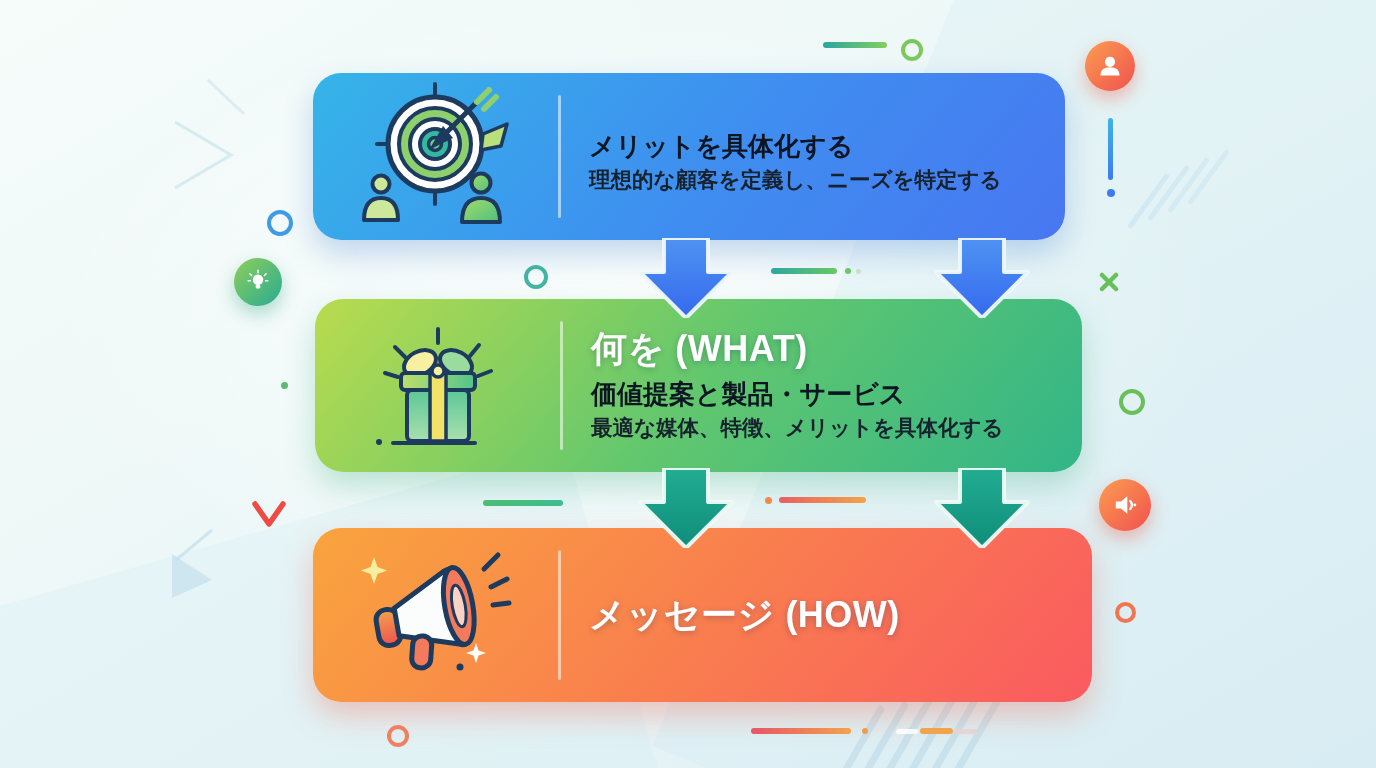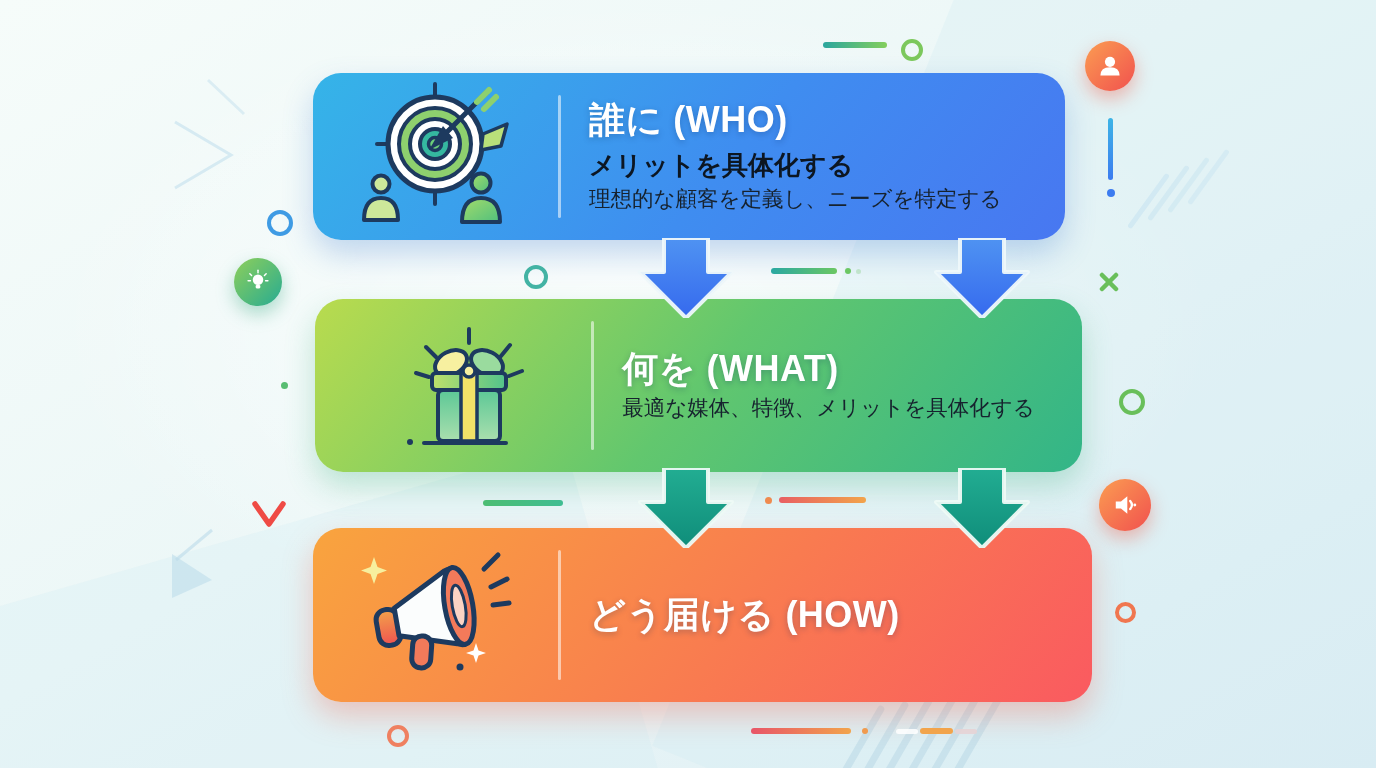--- a/index.html
+++ b/index.html
@@ -13,31 +13,31 @@
   .band{position:absolute;background:rgba(202,230,240,0.22);}
   .band1{left:840px;top:-220px;width:760px;height:1150px;transform:rotate(22deg);}
   .band2{left:-260px;top:560px;width:900px;height:420px;transform:rotate(-16deg);background:rgba(208,234,242,0.25);}
   
   .card{position:absolute;border-radius:28px;display:flex;align-items:center;}
   .card-who{left:313px;top:73px;width:752px;height:167px;
     background:linear-gradient(130deg,#35b4e8 0%,#3f8df0 55%,#4877f1 100%);
     box-shadow:0 14px 30px rgba(70,130,210,0.30);}
   .card-what{left:315px;top:299px;width:767px;height:173px;
     background:linear-gradient(130deg,#b9db4e 0%,#62c76e 50%,#32b588 100%);
-    box-shadow:0 14px 30px rgba(70,180,130,0.32);justify-content:center;}
+    box-shadow:0 14px 30px rgba(70,180,130,0.32);}
   .card-how{left:313px;top:528px;width:779px;height:174px;
     background:linear-gradient(130deg,#f9a43e 0%,#f97b50 55%,#fa5a60 100%);
     box-shadow:0 14px 30px rgba(240,110,90,0.35);}
   .card .iconzone{width:245px;flex:0 0 245px;display:flex;align-items:center;justify-content:center;}
   .card .divider{width:3px;border-radius:2px;background:rgba(255,255,255,0.55);align-self:stretch;margin:22px 0;}
   .card .textzone{padding-left:28px;padding-right:16px;}
   .card .title{font-size:36px;font-weight:700;color:#ffffff;line-height:1.05;letter-spacing:0.5px;
     text-shadow:0 2px 6px rgba(10,40,90,0.28);}
   .card .subtitle{font-size:26px;font-weight:700;color:#0c1622;margin-top:13px;line-height:1.05;}
-  .card .desc{font-size:21.5px;font-weight:400;color:#16222e;margin-top:9px;line-height:1.1;}
+  .card .desc{font-size:21.5px;font-weight:700;color:#16222e;margin-top:9px;line-height:1.1;}
   
   .blockarrow{position:absolute;width:100px;height:80px;}
   
   .ring{position:absolute;border-radius:50%;background:transparent;}
   .dot{position:absolute;border-radius:50%;}
   .hline{position:absolute;border-radius:3px;}
   .badge{position:absolute;border-radius:50%;display:flex;align-items:center;justify-content:center;}
   .badge-orange{background:linear-gradient(135deg,#fb9d52 0%,#f1514e 100%);box-shadow:0 8px 18px rgba(241,90,70,0.40);}
   .badge-green{background:linear-gradient(135deg,#8ecf5a 0%,#27ab92 100%);box-shadow:0 8px 18px rgba(60,170,130,0.40);}
   .stripe{position:absolute;border-radius:4px;background:rgba(182,214,228,0.50);}
@@ -109,21 +109,20 @@
 
         <circle cx="24" cy="102" r="8.5" fill="#cde89a" stroke="#1d3a5f" stroke-width="4"></circle>
         <path d="M7,138 Q7,116 24,116 Q41,116 41,138 Z" fill="#cde89a" stroke="#1d3a5f" stroke-width="4" stroke-linejoin="round"></path>
 
         <circle cx="124" cy="101" r="9.5" fill="url(#gpers)" stroke="#1d3a5f" stroke-width="4"></circle>
         <path d="M105,140 Q105,116 124,116 Q143,116 143,140 Z" fill="url(#gpers)" stroke="#1d3a5f" stroke-width="4" stroke-linejoin="round"></path>
       </svg>
     </div>
     <div class="divider"></div>
     <div class="textzone">
-      <div class="title">誰に (WHO)</div>
       <div class="subtitle">メリットを具体化する</div>
       <div class="desc">理想的な顧客を定義し、ニーズを特定する</div>
     </div>
   </div>
 
   <div class="card card-what">
     <div class="iconzone">
       <svg width="150" height="150" viewBox="0 0 150 150">
         <defs>
           <linearGradient id="glid" x1="0" y1="0" x2="1" y2="0">
@@ -153,20 +152,21 @@
 
         <rect x="67" y="62" width="16" height="68" fill="#f2e268" stroke="#1d3a5f" stroke-width="3.5"></rect>
         <circle cx="75" cy="60" r="6" fill="#f7f0a0" stroke="#1d3a5f" stroke-width="3.5"></circle>
 
         <line x1="30" y1="132" x2="112" y2="132" stroke="#1d3a5f" stroke-width="4" stroke-linecap="round"></line>
       </svg>
     </div>
     <div class="divider"></div>
     <div class="textzone">
       <div class="title">何を (WHAT)</div>
+      <div class="subtitle">価値提案と製品・サービス</div>
       <div class="desc">最適な媒体、特徴、メリットを具体化する</div>
     </div>
   </div>
 
   <div class="card card-how">
     <div class="iconzone">
       <svg width="160" height="145" viewBox="0 0 160 145">
         <defs>
           <linearGradient id="gmeg" x1="0" y1="0" x2="0" y2="1">
             <stop offset="0" stop-color="#f2a24a"></stop>
@@ -191,21 +191,21 @@
 
         <g stroke="#1d3a5f" stroke-width="5" stroke-linecap="round">
           <line x1="128" y1="26" x2="142" y2="12"></line>
           <line x1="135" y1="44" x2="151" y2="36"></line>
           <line x1="137" y1="62" x2="153" y2="60"></line>
         </g>
       </svg>
     </div>
     <div class="divider"></div>
     <div class="textzone">
-      <div class="title">どう届ける (HOW)</div>
+      <div class="title">メッセージ (HOW)</div>
     </div>
   </div>
 
   <svg class="blockarrow" style="left:636px;top:238px;" viewBox="0 0 100 80">
     <defs>
         <linearGradient id="gab" x1="0" y1="0" x2="0" y2="1">
       <stop offset="0" stop-color="#4f93f2"></stop>
           <stop offset="1" stop-color="#3569ee"></stop>
         </linearGradient>
       </defs>

